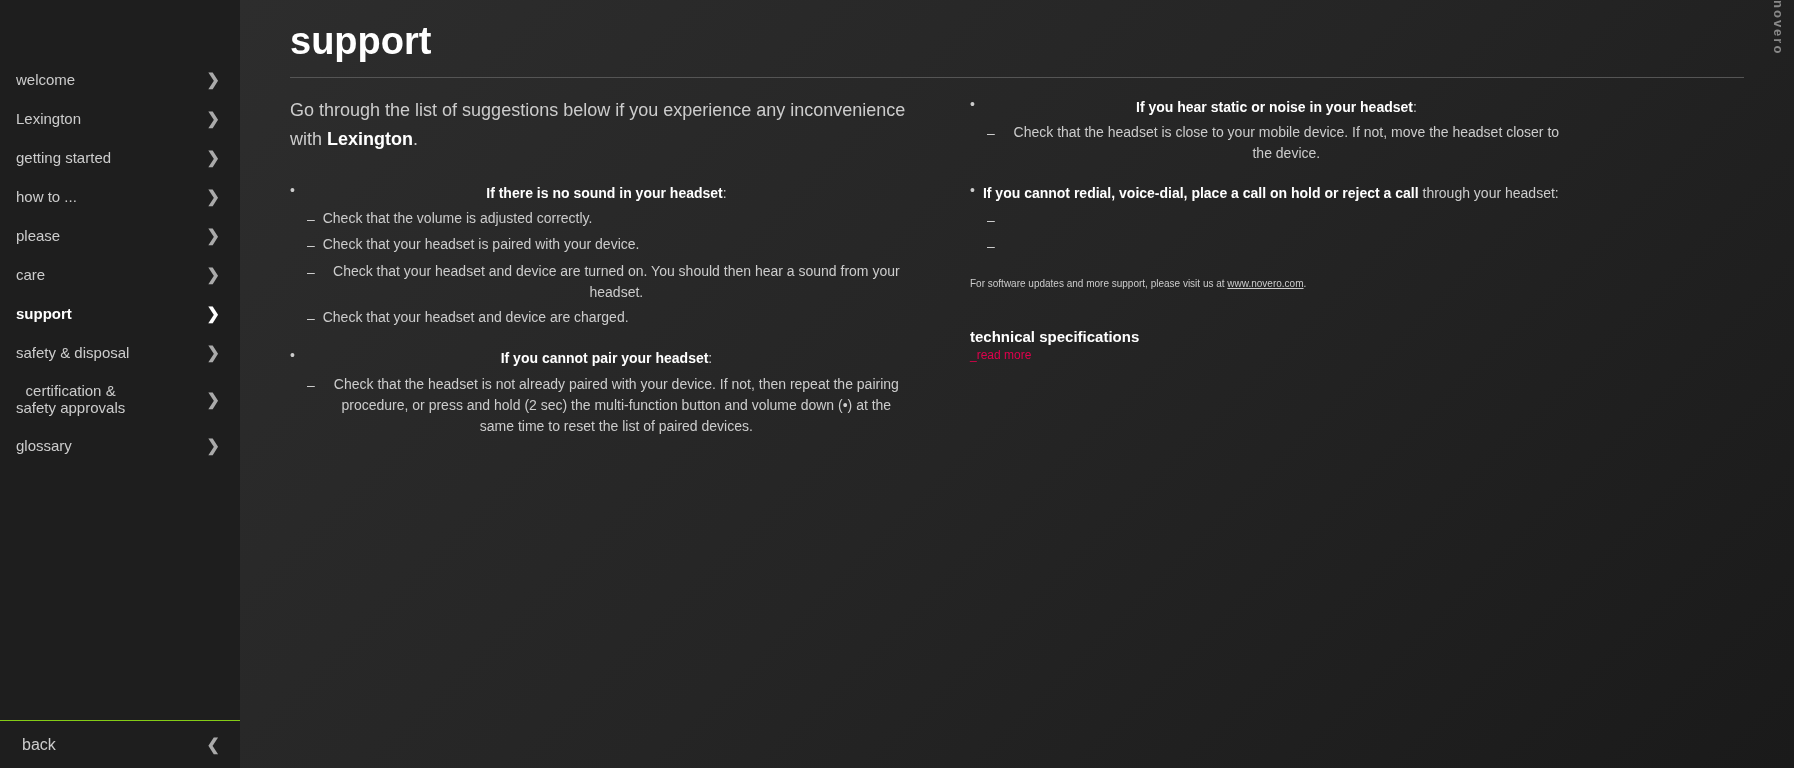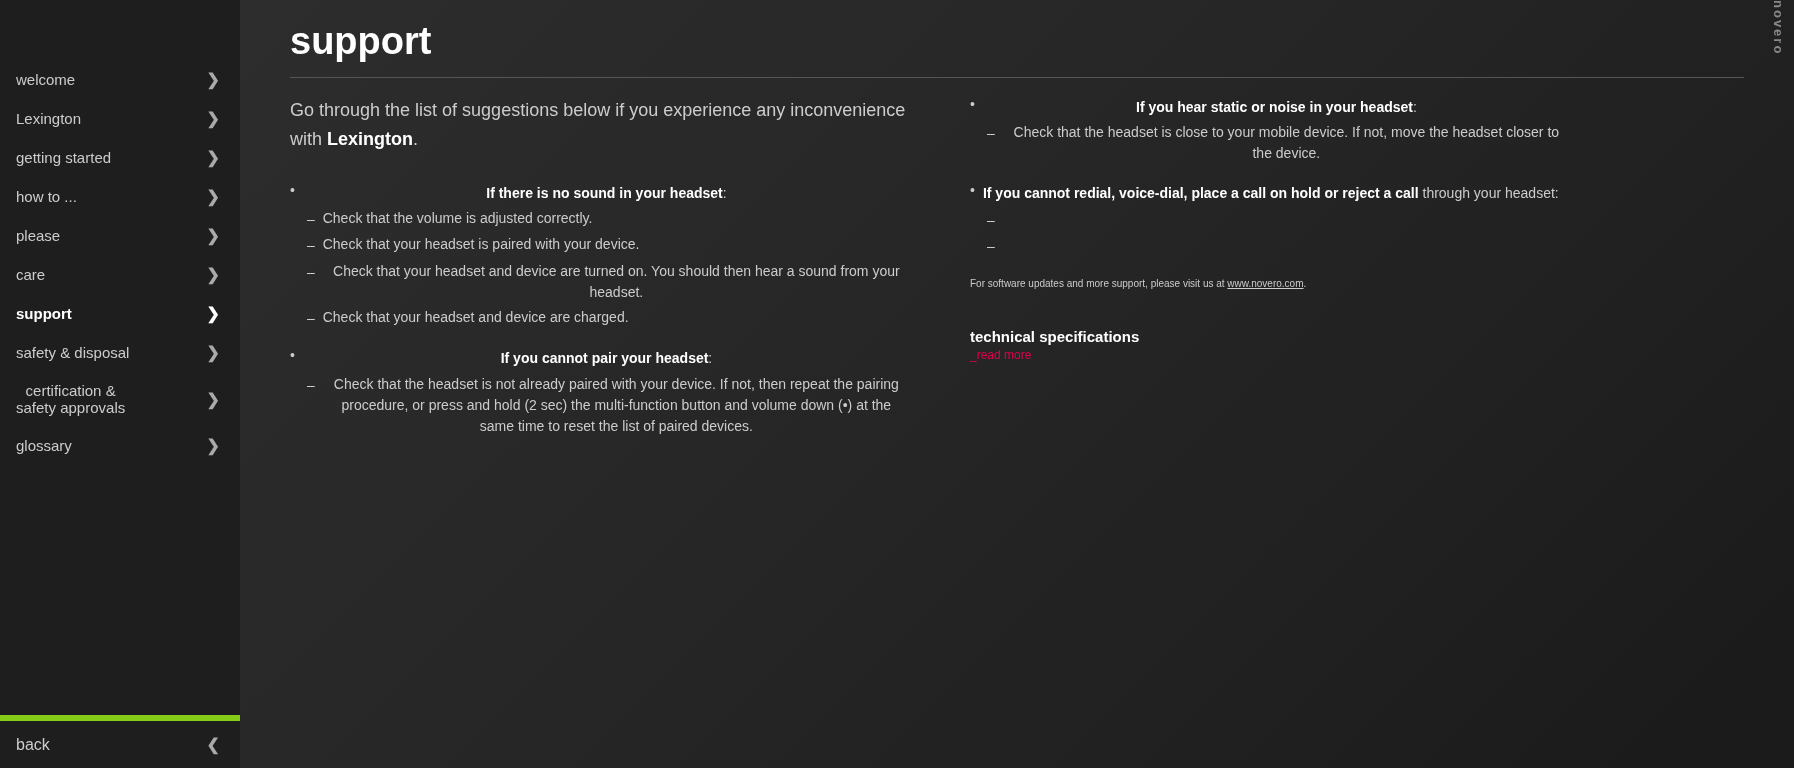--- a/index.html
+++ b/index.html
@@ -52,25 +52,25 @@
     }
 
     .sidebar-item.active .chevron {
       color: #ffffff;
     }
 
     .sidebar-back {
       display: flex;
       align-items: center;
       justify-content: space-between;
-      padding: 14px 20px 14px 16px;
+      padding: 14px 20px 14px 22px;
       cursor: pointer;
       color: #cccccc;
       font-size: 16px;
-      border-top: 6px solid #84cc16;
+      border-top: 1px solid #84cc16;
       margin-top: auto;
     }
 
     .sidebar-back .chevron-left {
       color: #aaaaaa;
       font-size: 16px;
       font-weight: bold;
     }
 
     

